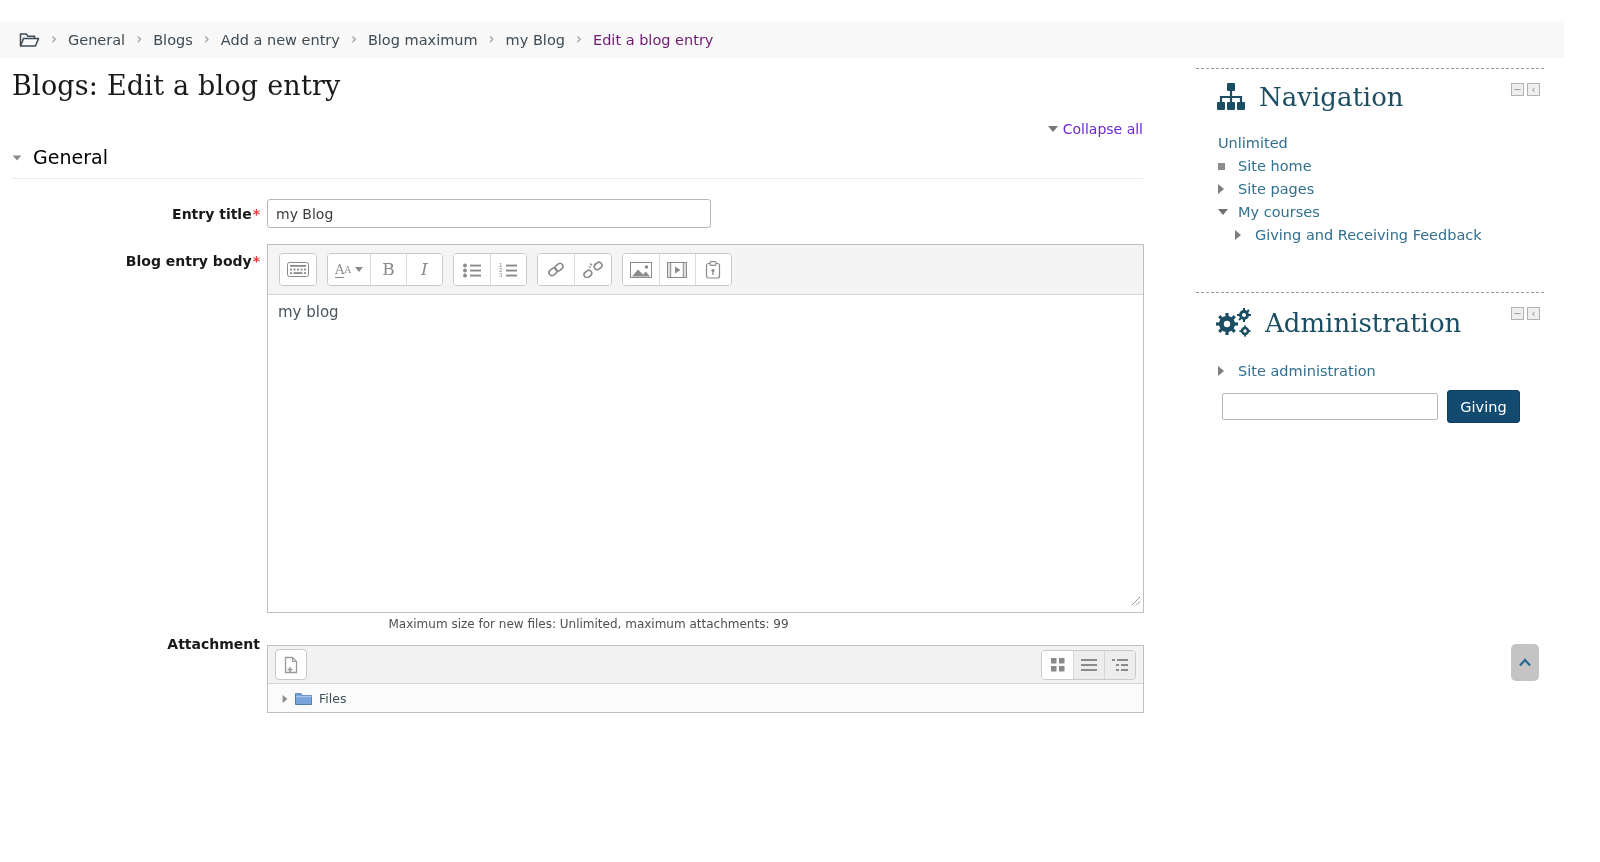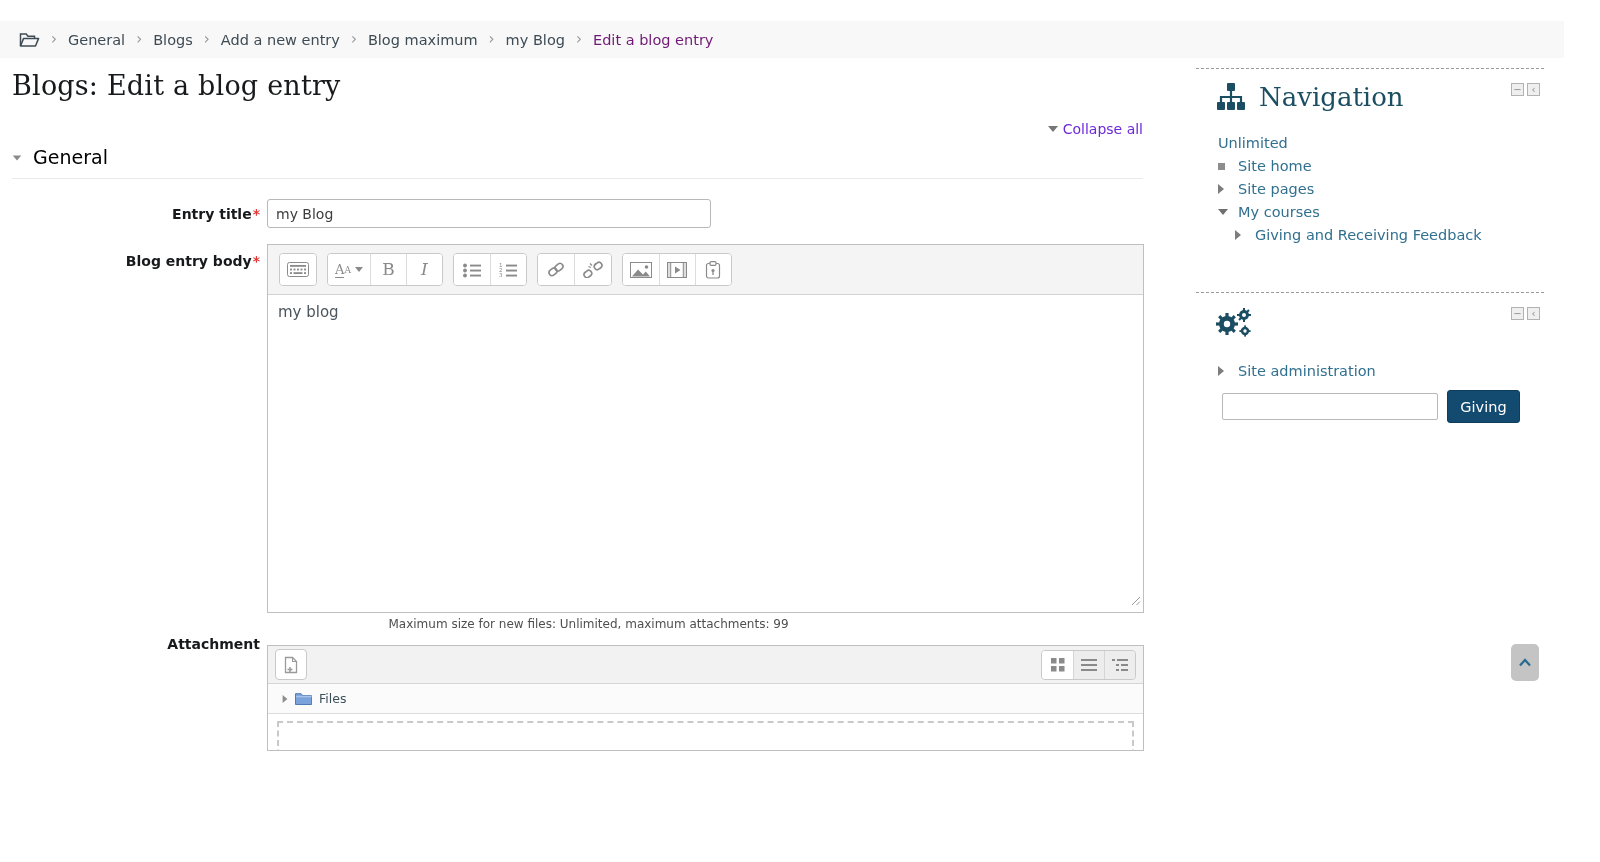--- a/index.html
+++ b/index.html
@@ -47,21 +47,21 @@
   .glyph-italic{font-style:italic;}
   .font-big{font-family:"DejaVu Serif",serif;font-size:13px;color:#8a8a8a;border-bottom:1px solid #8a8a8a;}
   .font-small{font-family:"DejaVu Serif",serif;font-size:9px;color:#8a8a8a;}
   .mini-caret{display:inline-block;width:0;height:0;border-left:4px solid transparent;border-right:4px solid transparent;
     border-top:5px solid #8a8a8a;margin-left:4px;}
   .editor-content{position:relative;height:317px;padding:8px 10px;font-size:15px;color:#4a555e;box-sizing:border-box;}
   .resize-handle{position:absolute;right:2px;bottom:2px;}
 
   .maxnote{position:absolute;top:617px;left:23px;width:1131px;text-align:center;font-size:12px;color:#4f4f4f;}
 
-  .filemanager{position:absolute;top:645px;left:267px;width:877px;height:106px;border:1px solid #bfbfbf;
+  .filemanager{position:absolute;top:645px;left:267px;width:877px;height:68px;border:1px solid #bfbfbf;
     box-sizing:border-box;overflow:hidden;background:#fff;}
   .fm-toolbar{height:38px;background:#f2f2f2;border-bottom:1px solid #d5d5d5;display:flex;align-items:center;
     padding:0 7px;box-sizing:border-box;}
   .fm-addbtn{width:30px;height:29px;background:#fff;border:1px solid #c9c9c9;border-radius:4px;
     display:flex;align-items:center;justify-content:center;cursor:pointer;}
   .fm-views{margin-left:auto;display:flex;border:1px solid #c9c9c9;border-radius:4px;overflow:hidden;background:#ededed;}
   .fm-viewbtn{width:31px;height:28px;display:flex;align-items:center;justify-content:center;border:none;
     border-left:1px solid #d5d5d5;background:#ededed;cursor:pointer;}
   .fm-viewbtn:first-child{border-left:none;}
   .fm-viewbtn.active{background:#fff;}
@@ -428,20 +428,21 @@
               <rect x="29.2" y="27.8" width="1.8" height="2.8"></rect>
             <rect x="24.4" y="24.2" width="2.8" height="1.8"></rect>
               <rect x="32.8" y="24.2" width="2.8" height="1.8"></rect>
           </g>
         </g>
         <circle cx="12" cy="18" r="3.2" fill="#fff"></circle>
         <circle cx="29" cy="9" r="2" fill="#fff"></circle>
         <circle cx="30" cy="25" r="1.7" fill="#fff"></circle>
       </svg>
     </span>
+    <span class="block-title">Administration</span>
   </div>
   <ul class="nav-list">
     <li class="nav-item">
       <span class="mk">
           <span class="caret-right"></span>
         </span>
       <a>Site administration</a>
     </li>
   </ul>
   <div class="search-row">

